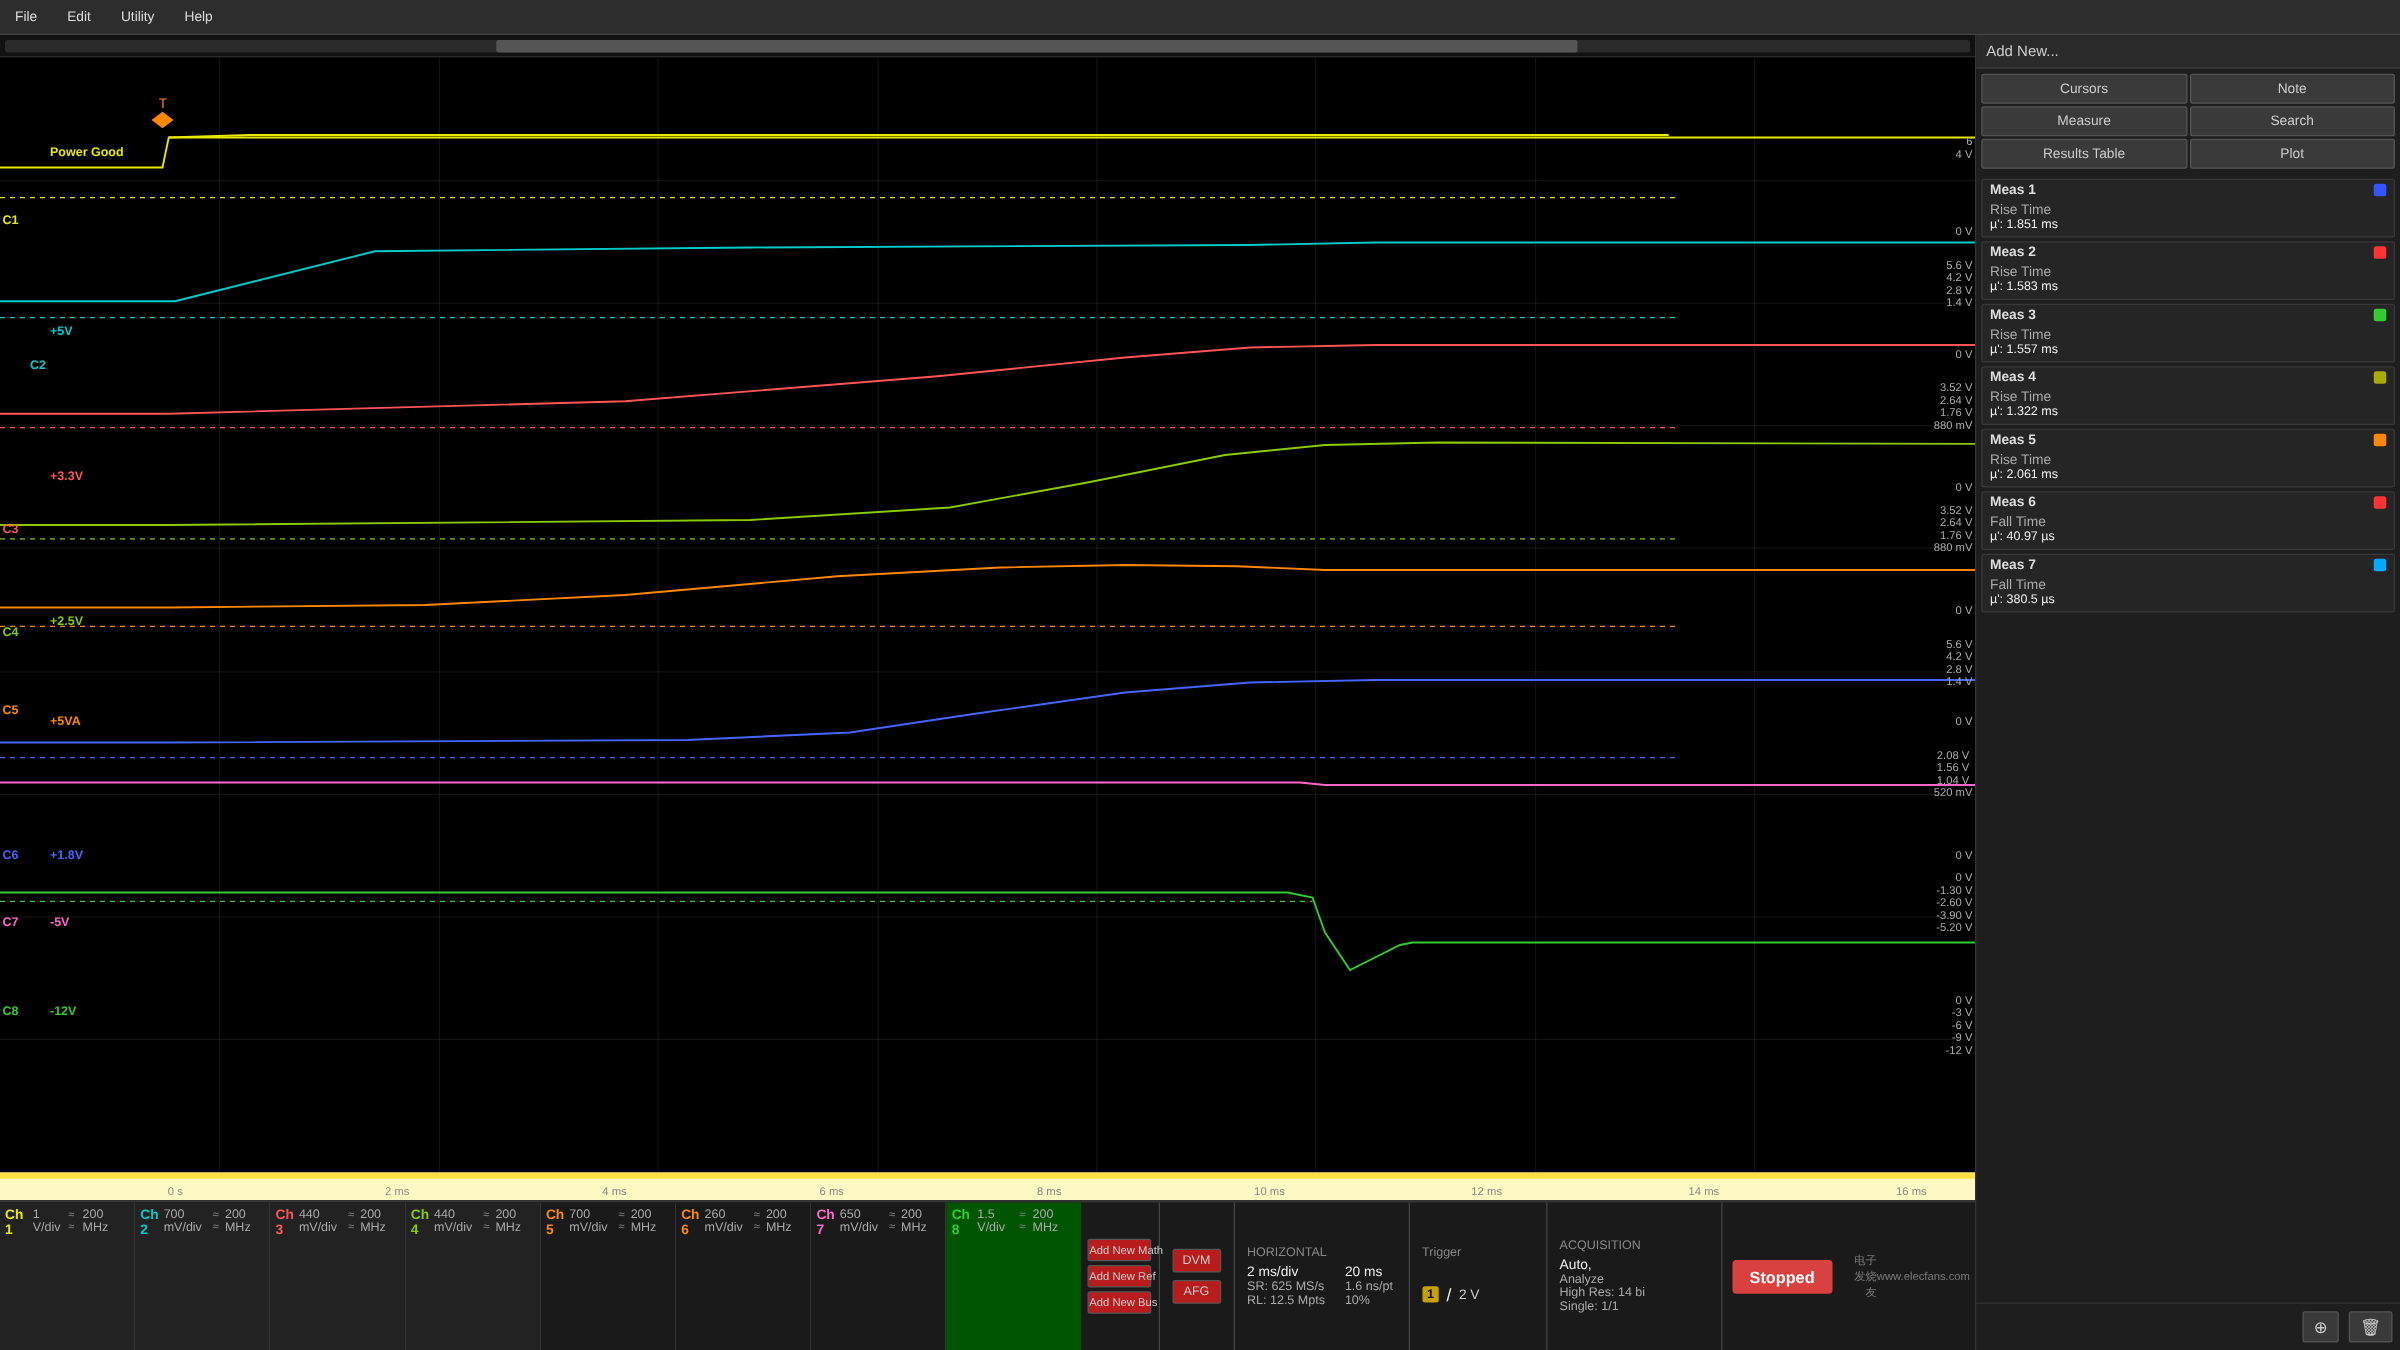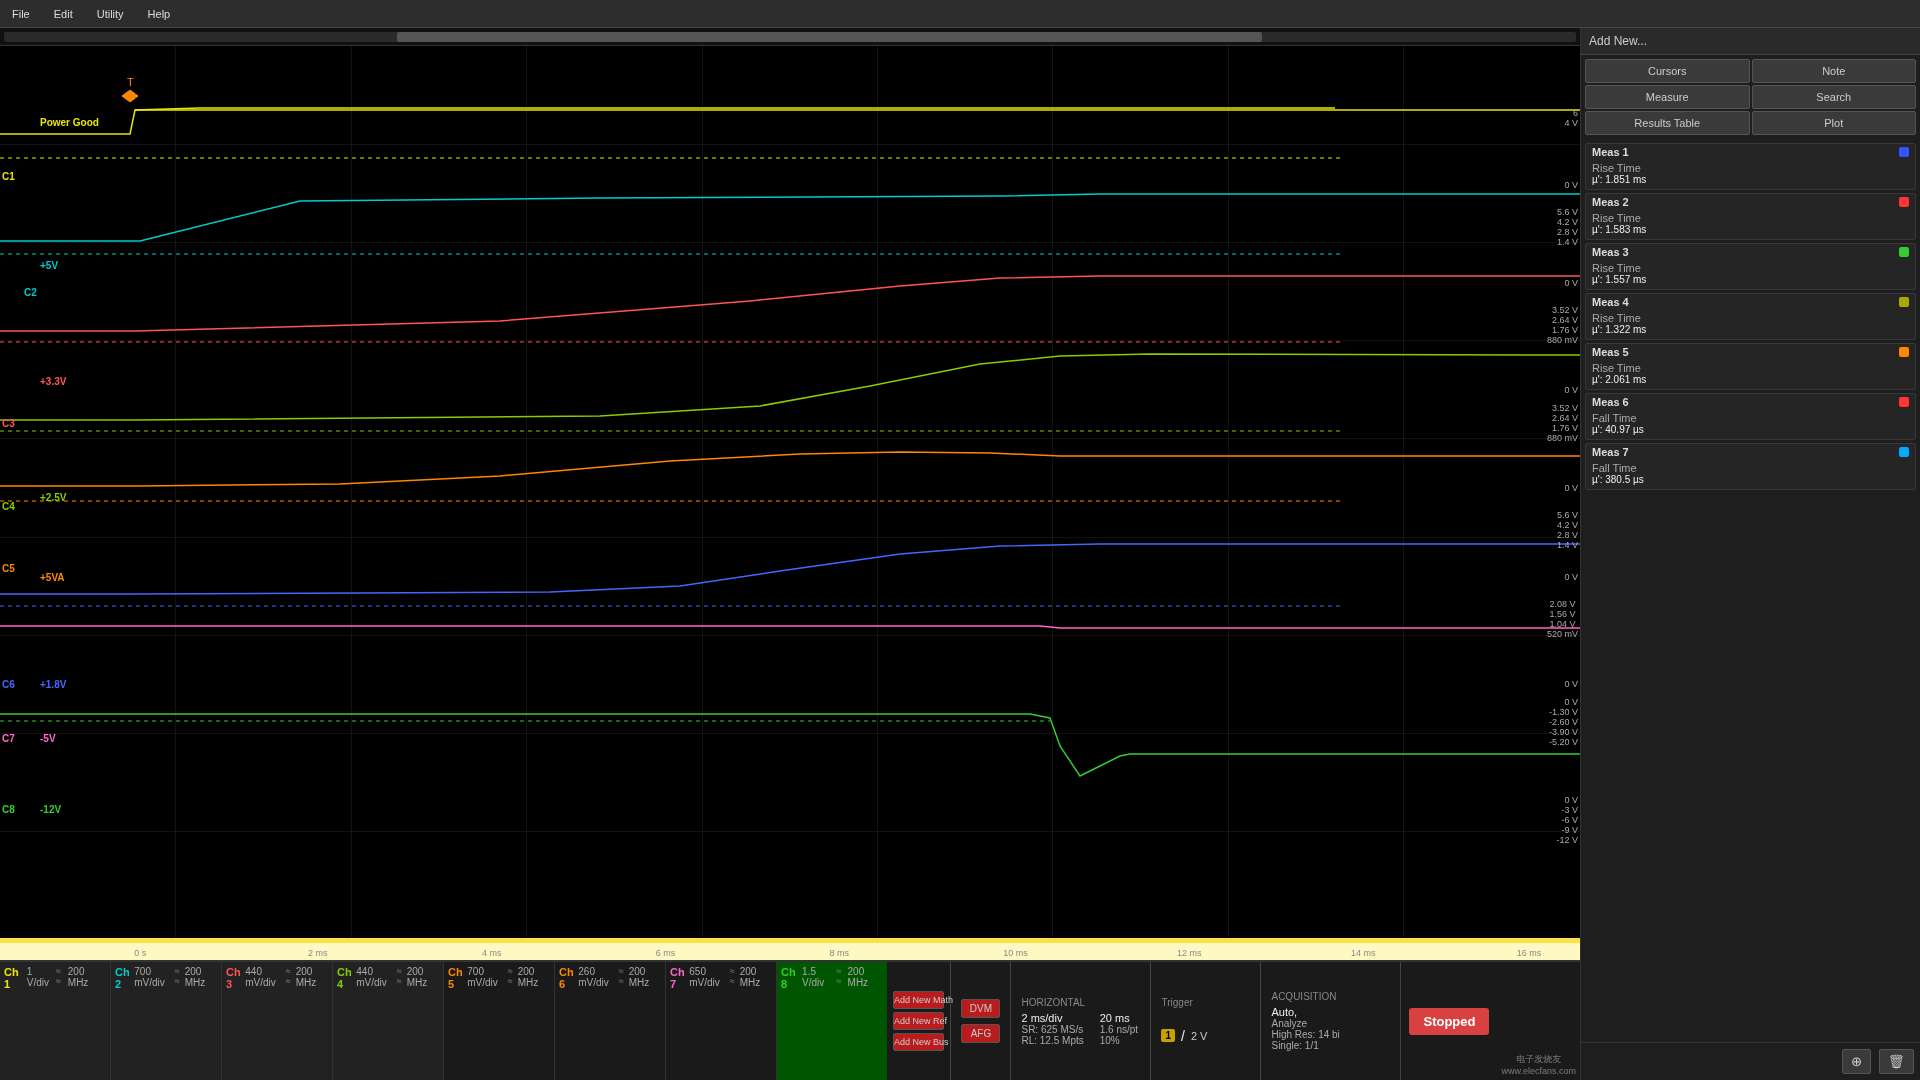--- a/index.html
+++ b/index.html
@@ -312,21 +312,21 @@
         <div class="inst-value">Auto,</div>
         <div class="inst-small">Analyze</div>
         <div class="inst-small">High Res: 14 bi</div>
         <div class="inst-small">Single: 1/1</div>
       </div>
 
       <div style="display:flex;align-items:center;padding:8px;">
         <button class="stopped-btn">Stopped</button>
       </div>
 
-      <div style="display:flex;align-items:center;padding:4px;color:rgba(255,255,255,0.4);font-size:9px;text-align:right;flex-direction:column;justify-content:flex-end;">
+      <div style="display:flex;align-items:center;padding:4px;color:rgba(255,255,255,0.4);font-size:9px;text-align:right;flex-direction:row;justify-content:flex-end;">
         <div>电子发烧友</div>
         <div>www.elecfans.com</div>
       </div>
     </div>
   </div>
 
   <div id="right-panel">
 
     <div id="add-new-bar">
       <span class="add-new-label">Add New...</span>

